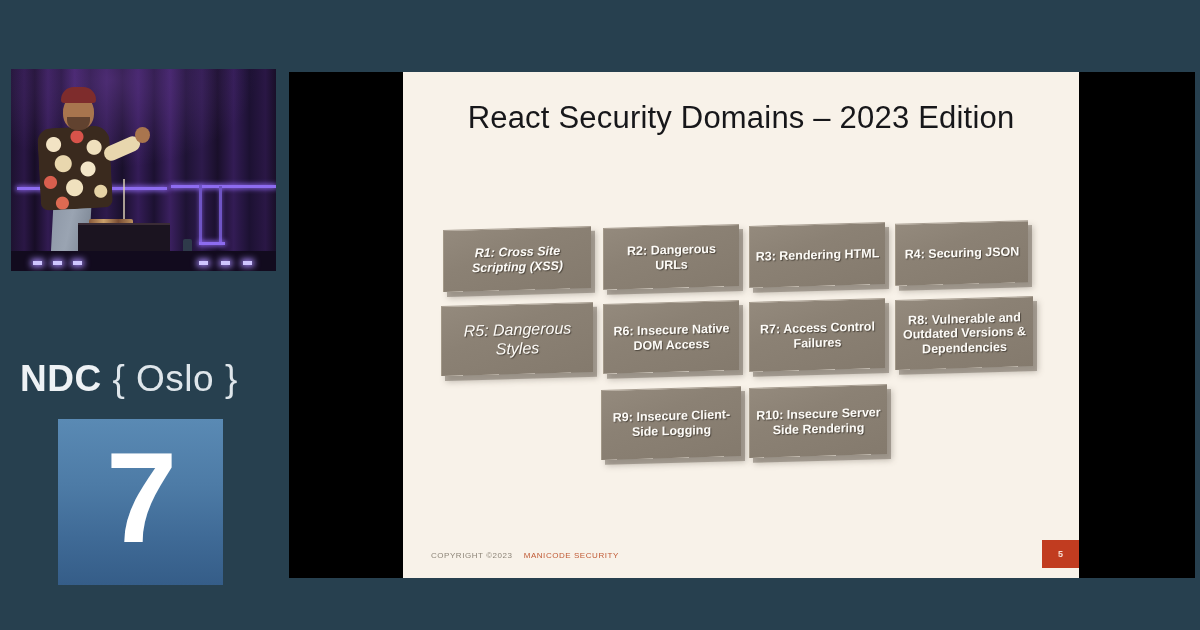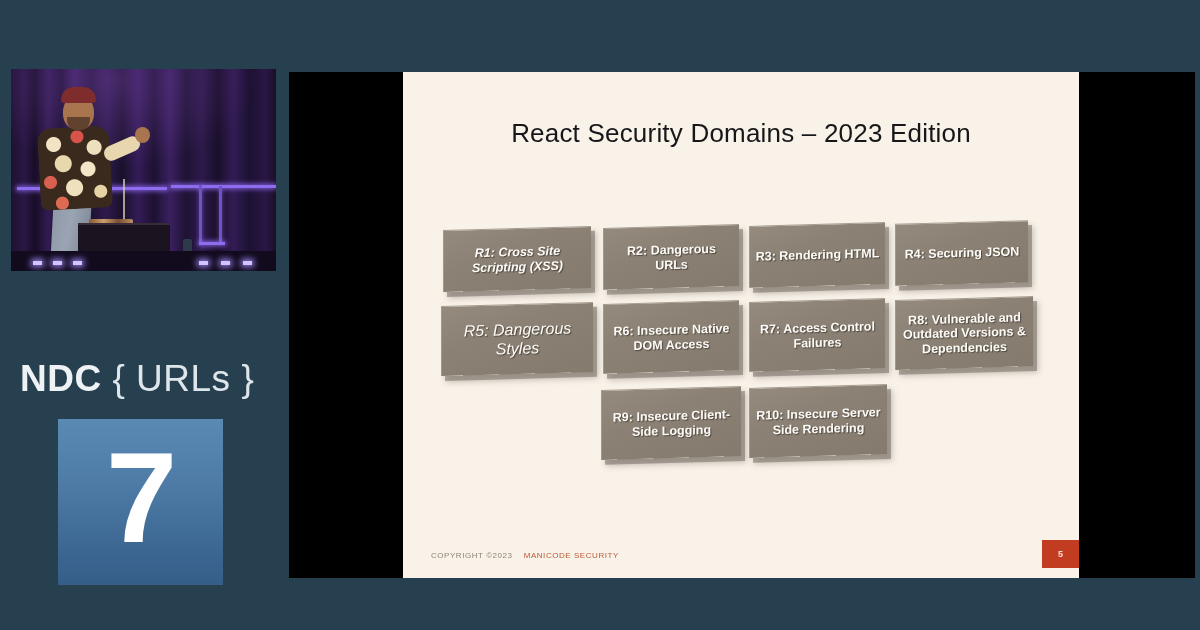--- a/index.html
+++ b/index.html
@@ -210,24 +210,24 @@
     left: 114px;
     top: 0px;
     width: 676px;
     height: 506px;
     background: #f8f2e9;
     overflow: hidden;
   }
   #slide-title {
     position: absolute;
     left: 0; right: 0;
-    top: 46px;
+    top: 28px;
     text-align: center;
     color: #17171a;
-    font-size: 26px;
+    font-size: 31px;
     font-weight: 400;
     letter-spacing: .2px;
   }
 
   
   #domain-grid {
     position: absolute;
     left: 40px;
     top: 152px;
     width: 600px;
@@ -317,21 +317,21 @@
     <div class="floor-light" style="left:22px;"></div>
     <div class="floor-light" style="left:42px;"></div>
     <div class="floor-light" style="left:62px;"></div>
     <div class="floor-light" style="left:188px;"></div>
     <div class="floor-light" style="left:210px;"></div>
     <div class="floor-light" style="left:232px;"></div>
   </div>
 
   <div id="ndc-wordmark">
     <span class="ndc">NDC</span>
-    <span class="oslo">{ URLs }</span>
+    <span class="oslo">{ Oslo }</span>
   </div>
 
   <div id="seven-tile">
     <span class="digit">7</span>
   </div>
 
   <div id="letterbox">
     <div id="slide">
 
       <div id="slide-title">React Security Domains – 2023 Edition</div>

